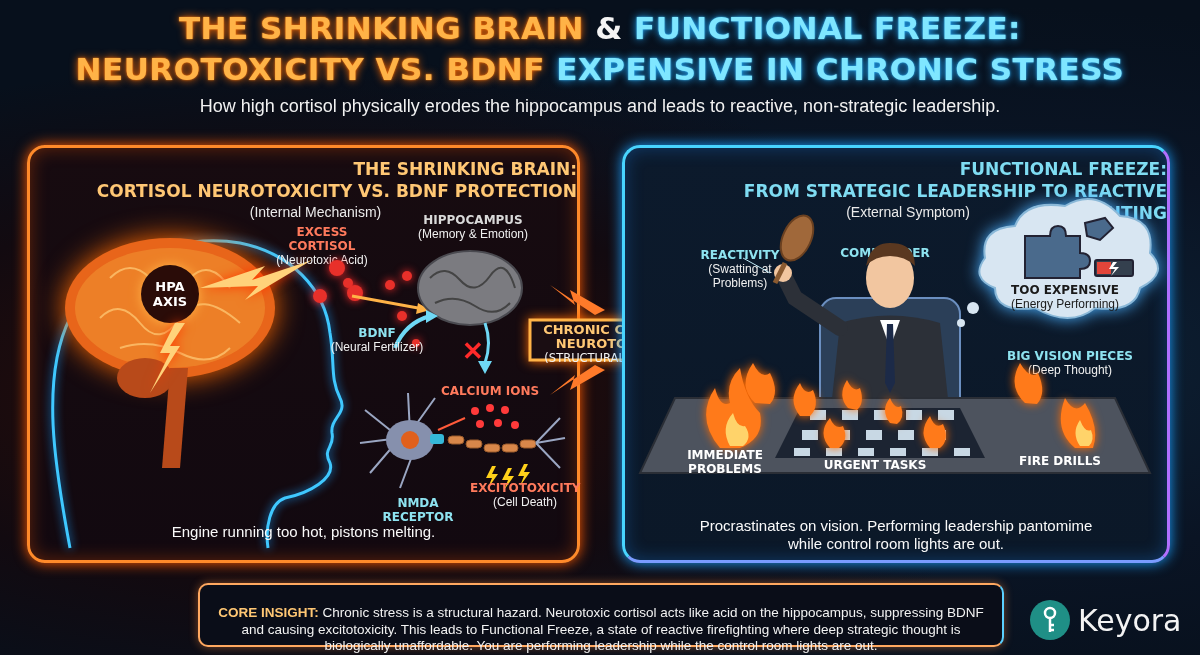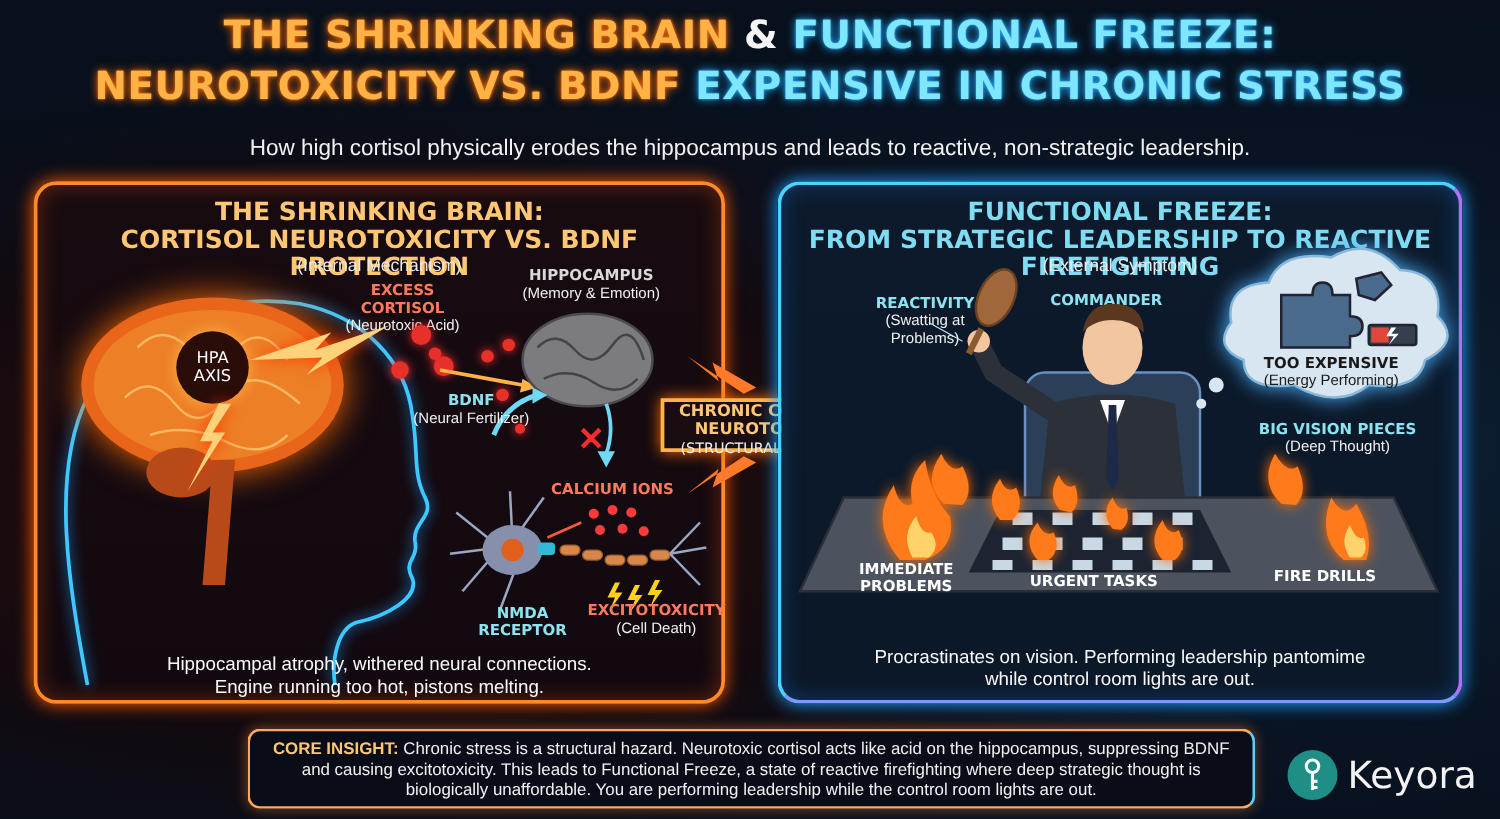--- a/index.html
+++ b/index.html
@@ -15,55 +15,55 @@
   .title {
     position: absolute; left: 0; top: 8px; width: 1200px; text-align: center;
     font-family: "DejaVu Sans", sans-serif; font-weight: bold;
     font-size: 31px; line-height: 41px; letter-spacing: 0.5px;
   }
   .t-orange { color: #ffb347; text-shadow: 0 0 8px #ff6a00, 0 0 2px #ff8c1a; }
   .t-cyan { color: #7fe6ff; text-shadow: 0 0 8px #1fa8ff, 0 0 2px #4fd0ff; }
   .t-white { color: #f4f4f4; }
   .subtitle {
     position: absolute; left: 0; top: 96px; width: 1200px; text-align: center;
-    font-size: 18px; color: #f2f2f2; margin-top: 12px;
+    font-size: 18px; color: #f2f2f2;
   }
   
   .panel-left {
     position: absolute; left: 27px; top: 145px; width: 553px; height: 418px;
     border: 3px solid #ff8a2a; border-radius: 18px;
     box-shadow: 0 0 14px #ff5a00, inset 0 0 18px rgba(255,90,0,0.35);
     background: linear-gradient(180deg, #170b10 0%, #120910 100%);
   }
   .panel-right {
     position: absolute; left: 622px; top: 145px; width: 548px; height: 418px;
     border: 3px solid #48d4ff; border-radius: 18px;
     border-right-color: #b070ff; border-bottom-color: #7a9cff;
     box-shadow: 0 0 14px #1aa0ff, inset 0 0 18px rgba(30,140,255,0.3);
     background: linear-gradient(180deg, #0c1a2c 0%, #0b1828 100%);
   }
-  .ph1 { position: absolute; left: 0; width: 100%; text-align: center;
-    font-family: "DejaVu Sans", sans-serif; font-weight: bold; font-size: 20px; line-height: 22px; }
+  .ph1 { position: absolute; left: 0; width: 100%; text-align: right;
+    font-family: "DejaVu Sans", sans-serif; font-weight: bold; font-size: 17px; line-height: 22px; }
   .ph-orange { color: #ffc774; }
   .ph-cyan { color: #7fdcf2; }
-  .ph-sub { position: absolute; left: 0; width: 100%; text-align: center; font-size: 14px; color: #eaeaea; }
+  .ph-sub { position: absolute; left: 12px; width: 100%; text-align: center; font-size: 14px; color: #eaeaea; }
   .lbl { position: absolute; text-align: center; font-family: "DejaVu Sans", sans-serif; font-weight: bold; font-size: 12px; line-height: 14px; }
   .lbl-sub { display: block; font-family: "Liberation Sans", sans-serif; font-weight: normal; font-size: 12px; color: #f0f0f0; }
   .c-red { color: #ff7a5c; }
   .c-grey { color: #d9d9d9; }
-  .c-teal { color: #8ee3f0; }
+  .c-teal { color: #8ee3f0; margin-top: 13px; }
   .c-white { color: #ffffff; }
   .c-orange { color: #ffc774; }
   .foot-title { position: absolute; left: 0; width: 100%; text-align: center; font-family: "DejaVu Sans", sans-serif; font-weight: bold; font-size: 15px; }
   .foot-body { position: absolute; left: 0; width: 100%; text-align: center; font-size: 15px; line-height: 18px; color: #fafafa; }
   .core {
     position: absolute; left: 198px; top: 583px; width: 806px; height: 64px;
     border: 2px solid #ffa860; border-right-color: #5ad0ff; border-radius: 10px;
     background: #0a0d18; box-shadow: 0 0 10px rgba(255,140,60,0.45);
-    padding: 6px 12px; text-align: center; font-size: 13.5px; line-height: 16.5px; color: #f2f2f2;
+    padding: 20px 12px; text-align: center; font-size: 13.5px; line-height: 16.5px; color: #f2f2f2;
   }
   .core b { color: #ffc774; font-weight: bold; }
   .brand { position: absolute; left: 1030px; top: 600px; display: flex; align-items: center; gap: 8px; }
   .brand-icon { width: 40px; height: 40px; border-radius: 50%; background: #1f8f86; display: flex; align-items: center; justify-content: center; }
   .brand-name { font-size: 30px; color: #f3f3f3; font-family: "DejaVu Sans", sans-serif; }
   svg { position: absolute; overflow: visible; }
 </style>
 </head>
 <body>
 
@@ -86,21 +86,21 @@
   <div class="ph-sub" style="top:56px">(Internal Mechanism)</div>
 
   <svg style="left:0;top:0" width="553" height="418">
     <path d="M40 400 C25 320 10 230 40 170 C70 110 150 85 210 95 C260 105 295 140 300 185 C305 215 300 230 310 250 C318 265 300 270 302 285 C305 300 292 300 300 315 C305 330 280 345 255 350 C240 355 235 380 238 400" fill="none" stroke="#3fc8ff" stroke-width="3" style="filter:drop-shadow(0 0 5px #1aa0ff)"></path>
     <ellipse cx="140" cy="160" rx="105" ry="70" fill="#e8651a" style="filter:drop-shadow(0 0 14px #ff6a00)"></ellipse>
     <ellipse cx="140" cy="160" rx="95" ry="60" fill="#f08a2e" opacity="0.7"></ellipse>
     <path d="M80 130 Q100 110 120 130 T160 130 T200 140 M70 170 Q90 150 110 175 T150 170 T210 175 M90 200 Q120 190 150 205 T200 200" stroke="#ffcd7a" stroke-width="2" fill="none" opacity="0.7"></path>
     <ellipse cx="115" cy="230" rx="28" ry="20" fill="#b84a1a"></ellipse>
     <path d="M140 220 L132 320 L150 320 L158 220 Z" fill="#b84a1a"></path>
   </svg>
-  <div style="position:absolute;left:111px;top:117px;width:58px;height:58px;border-radius:50%;background:#2a0c08;box-shadow:0 0 12px #ffb347;display:flex;align-items:center;justify-content:center;text-align:center;font-family:'DejaVu Sans',sans-serif;font-weight:normal;font-size:13px;line-height:15px;color:#fff">
+  <div style="position:absolute;left:111px;top:117px;width:58px;height:58px;border-radius:50%;background:#2a0c08;box-shadow:0 0 12px #ffb347;display:flex;align-items:center;justify-content:center;text-align:center;font-family:'DejaVu Sans',sans-serif;font-weight:bold;font-size:13px;line-height:15px;color:#fff">
     <span style="width:40px">HPA AXIS</span>
   </div>
   <svg style="left:0;top:0" width="553" height="418">
     <polygon points="170,140 235,118 222,132 282,112 215,152 228,138" fill="#ffd27a" style="filter:drop-shadow(0 0 6px #ff3a00)"></polygon>
     <polygon points="145,175 130,205 140,205 120,245 150,198 140,198 155,175" fill="#ffd27a" style="filter:drop-shadow(0 0 6px #ff3a00)"></polygon>
   </svg>
 
   <div class="lbl c-red" style="left:232px;top:77px;width:120px">
     <span>EXCESS CORTISOL</span>
     <span class="lbl-sub">(Neurotoxic Acid)</span>
@@ -173,21 +173,20 @@
   <div class="lbl c-teal" style="left:348px;top:335px;width:80px">
     <span style="display:block">NMDA</span>
     <span style="display:block">RECEPTOR</span>
   </div>
   <div class="lbl c-red" style="left:440px;top:333px;width:110px">
     <span>EXCITOTOXICITY</span>
     <span class="lbl-sub">(Cell Death)</span>
   </div>
 
   <div class="foot-body" style="top:375px">
-    <div>Hippocampal atrophy, withered neural connections.</div>
     <div>Engine running too hot, pistons melting.</div>
   </div>
 </div>
 
 <svg style="left:520px;top:270px" width="200" height="140">
   <polygon points="10,50 130,50 130,10 190,70 130,130 130,90 10,90" fill="#1a0d12" stroke="#ffb347" stroke-width="3" style="filter:drop-shadow(0 0 6px #ff6a00)"></polygon>
   <polygon points="30,15 55,35 50,20 85,40 75,45" fill="#ff7a2a"></polygon>
   <polygon points="30,125 55,105 50,120 85,100 75,95" fill="#ff7a2a"></polygon>
 </svg>
 <div class="lbl c-orange" style="left:530px;top:323px;width:170px;font-size:13px;line-height:14px">

